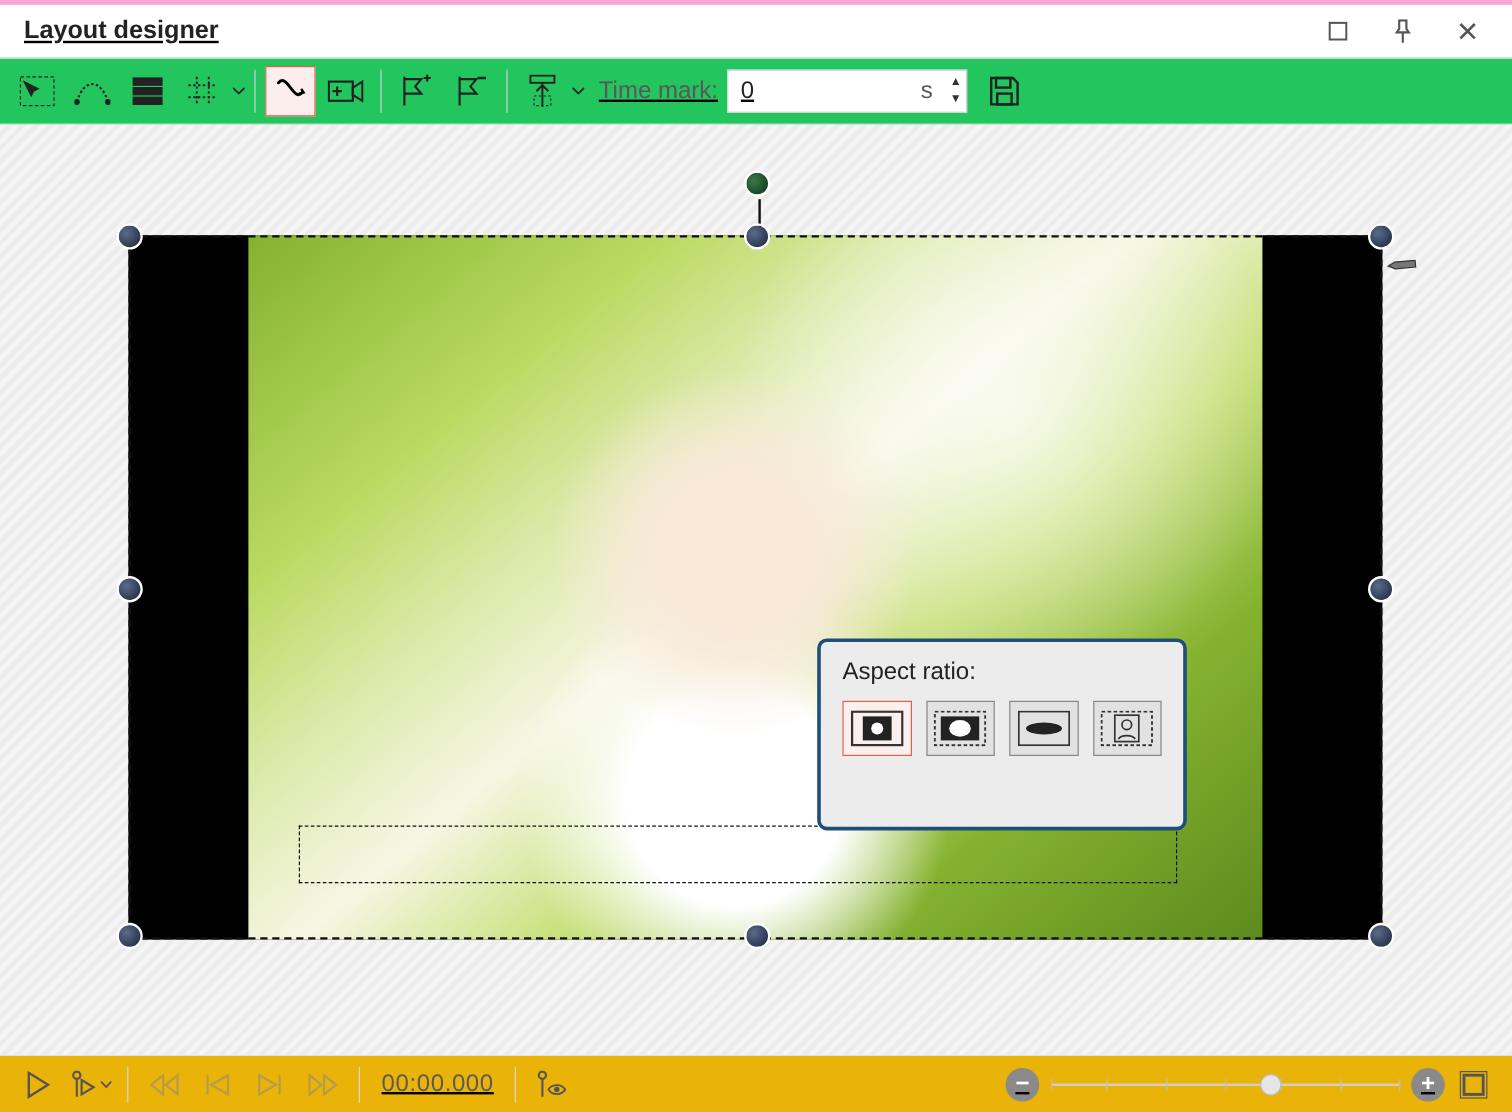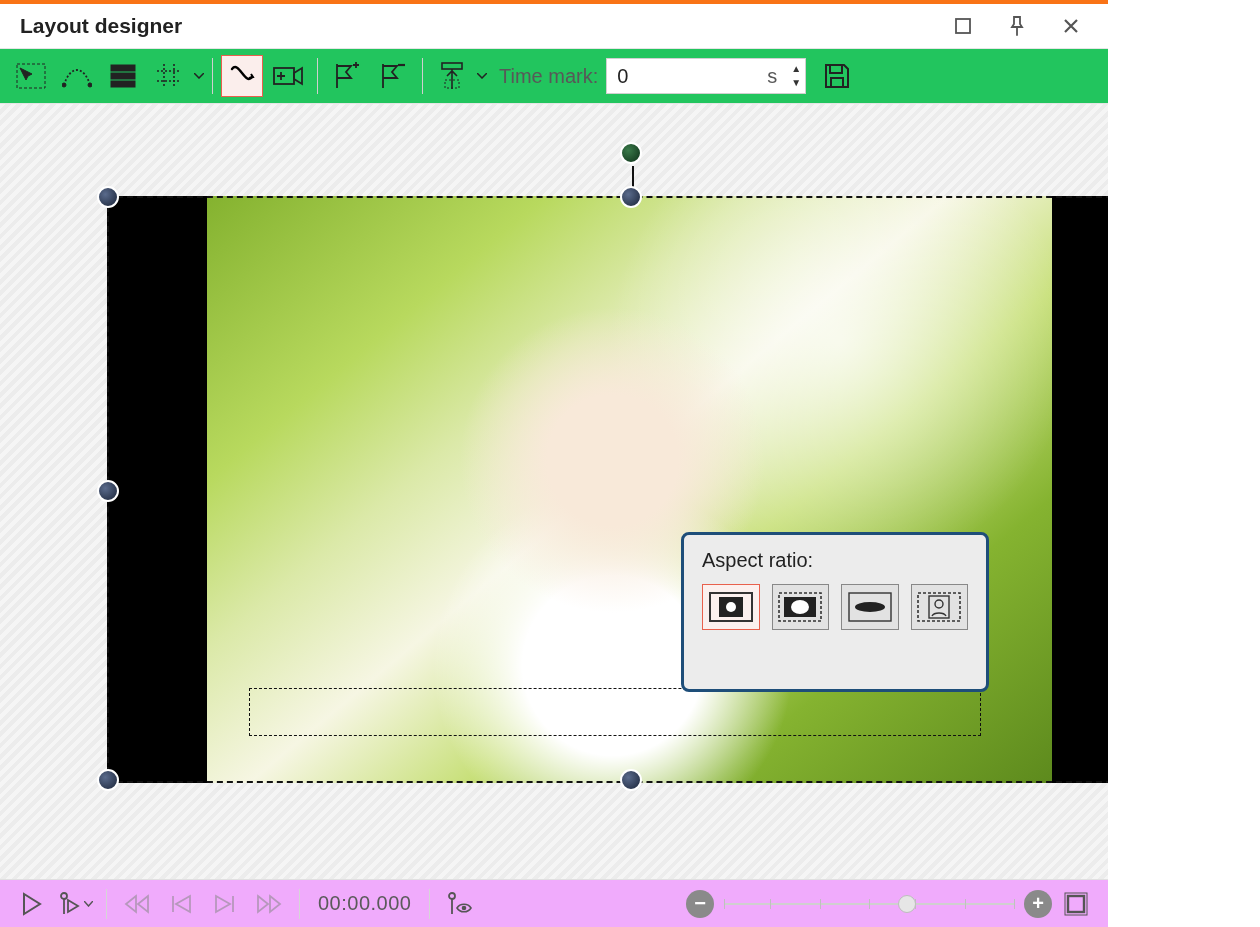--- a/index.html
+++ b/index.html
@@ -1,17 +1,17 @@
 <!DOCTYPE html>
 <html><head>
 <meta charset="utf-8">
 <style>
 * { box-sizing: border-box; margin:0; padding:0; font-family: "Segoe UI", Tahoma, sans-serif; }
 html,body { width:1260px; height:927px; overflow:hidden; background:#fff; }
-.window { width:1108px; height:927px; display:flex; flex-direction:column; border-top:4px solid #f97316; }
+.window { width:1260px; height:927px; display:flex; flex-direction:column; border-top:4px solid #f9a8d4;text-decoration:underline; }
 .titlebar { height:44px; display:flex; align-items:center; padding:0 10px 0 20px; }
 .titlebar .title { font-size:21px; font-weight:700; color:#222; flex:1; }
 .titlebar .winbtn { width:54px; height:40px; display:flex; align-items:center; justify-content:center; color:#444;}
 .titlebar .winbtn svg { stroke:#444; }
 .toolbar { height:56px; background:#22c55e; border-top:1px solid #e5e5e5; border-bottom:1px solid #e5e5e5; display:flex; align-items:center; padding:0 8px; }
 .tbtn { width:42px; height:42px; display:flex; align-items:center; justify-content:center; margin:0 2px;}
 .tbtn.selected { border:1px solid #e8604c; background:#fbeeec;}
 .tbtn svg { stroke:#222; fill:none; }
 .tsep { width:1px; height:36px; background:#cfcfcf; margin:0 6px;}
 .tdrop { display:flex; align-items:center; }
@@ -47,21 +47,21 @@
 .pivot:after { content:""; position:absolute; left:10px; top:22px; width:2px; height:22px; background:#111;}
 .brush-icon { position:absolute; left:1156px; top:104px; transform:rotate(40deg); }
 
 .aspect-panel { position:absolute; left:681px; top:428px; width:308px; height:160px; background:#ececec; border:3px solid #1e4e79; border-radius:8px; padding:14px 18px 16px; }
 .aspect-panel .ap-title { font-size:20px; color:#222; margin-bottom:12px;}
 .ap-opts { display:flex; gap:12px; }
 .ap-opt { width:58px; height:46px; border:1px solid #888; display:flex; align-items:center; justify-content:center; background:#e2e2e2;}
 .ap-opt.active { border:1.5px solid #e8604c; background:#fbf0ee;}
 .ap-opt svg { display:block; }
 
-.bottombar { height:48px; border-top:1px solid #e0e0e0; display:flex; align-items:center; padding:0 10px; background:#f0abfc;}
+.bottombar { height:48px; border-top:1px solid #e0e0e0; display:flex; align-items:center; padding:0 10px; background:#eab308;}
 .bbtn { width:36px; height:36px; display:flex; align-items:center; justify-content:center; margin:0 4px; color:#555;}
 .bbtn.disabled { opacity:.55; }
 .bsep { width:1px; height:30px; background:#d6d6d6; margin:0 8px;}
 .timecode { font-size:20px; color:#5a5a5a; letter-spacing:.5px; margin:0 10px;}
 .spacer { flex:1; }
 .zoomtrack { position:relative; width:290px; height:30px; margin:0 10px;}
 .zoomtrack .track { position:absolute; left:0; right:0; top:14px; height:2px; background:#cfcfcf;}
 .zoomtrack .tick { position:absolute; top:10px; width:1px; height:10px; background:#bfbfbf;}
 .zoomtrack .thumb { position:absolute; top:6px; width:18px; height:18px; border-radius:50%; background:#e6e6e6; border:1px solid #bdbdbd;}
 .roundbtn { width:28px; height:28px; border-radius:50%; background:#8a8a8a; color:#fff; display:flex; align-items:center; justify-content:center; font-size:20px; font-weight:700;}

